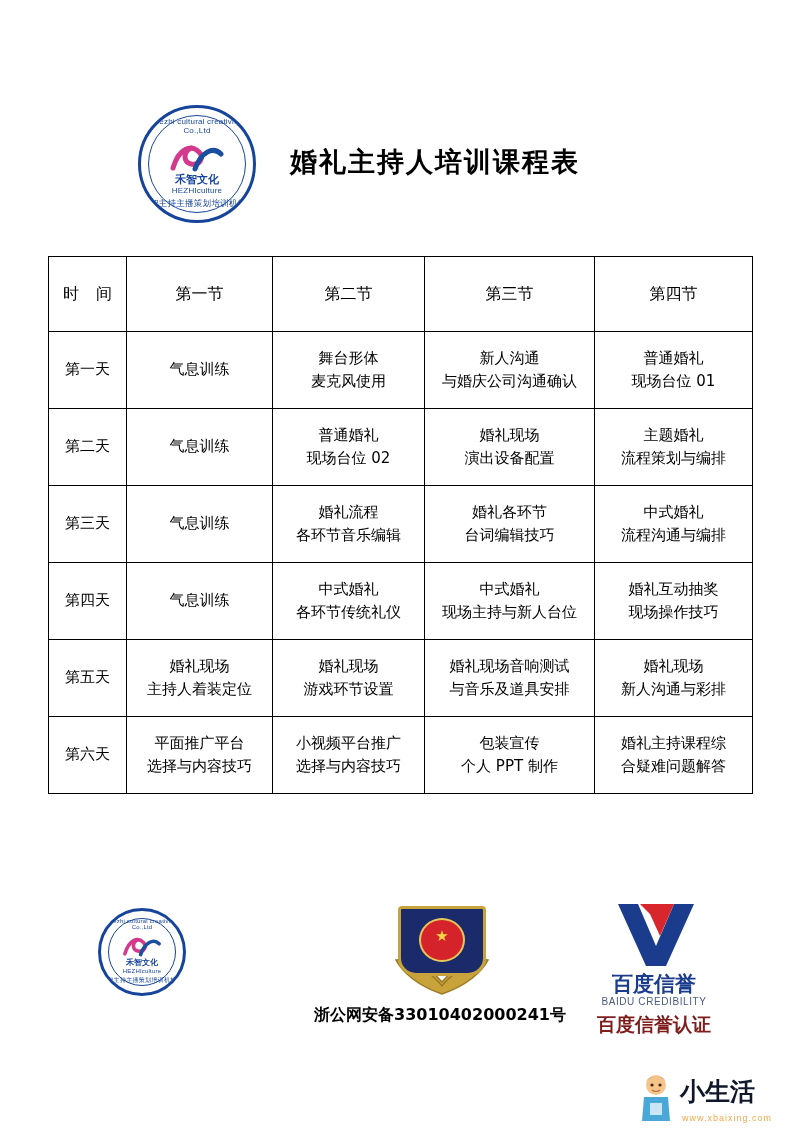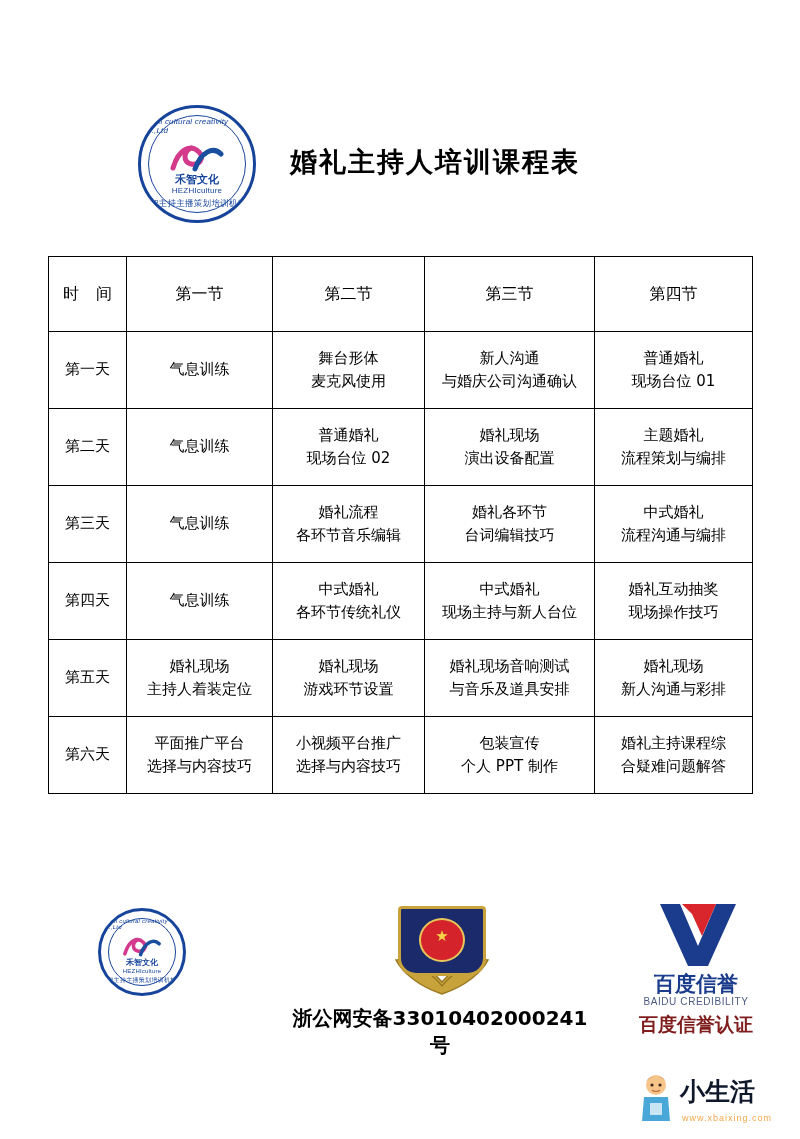--- a/index.html
+++ b/index.html
@@ -48,23 +48,23 @@
     right: 7px;
     bottom: 7px;
     border-radius: 50%;
     border: 1px solid #16449b;
   }
   .seal-arc-top {
     position: absolute;
     top: 9px;
     left: 0;
     width: 100%;
+    text-align: center;
     font-size: 8px;
     color: #16449b;
-    font-style: italic;
     letter-spacing: 0.2px;
     transform: scaleY(0.95);
   }
   .seal-arc-bottom {
     position: absolute;
     bottom: 10px;
     left: 0;
     width: 100%;
     text-align: left;
     font-size: 8.5px;
@@ -231,28 +231,28 @@
     top: 50px;
     width: 104px;
     height: 42px;
   }
   .gov-text {
     position: absolute;
     left: 290px;
     top: 105px;
     width: 300px;
     text-align: center;
-    font-size: 20px;
+    font-size: 16px;
     font-weight: bold;
     font-family: "DejaVu Sans", "Liberation Sans", sans-serif;
   }
 
   .baidu-badge {
     position: absolute;
-    left: 616px;
+    left: 574px;
     top: 2px;
     width: 160px;
     height: 140px;
   }
   .baidu-v {
     position: absolute;
     left: 42px;
     top: 0;
     width: 80px;
     height: 66px;

